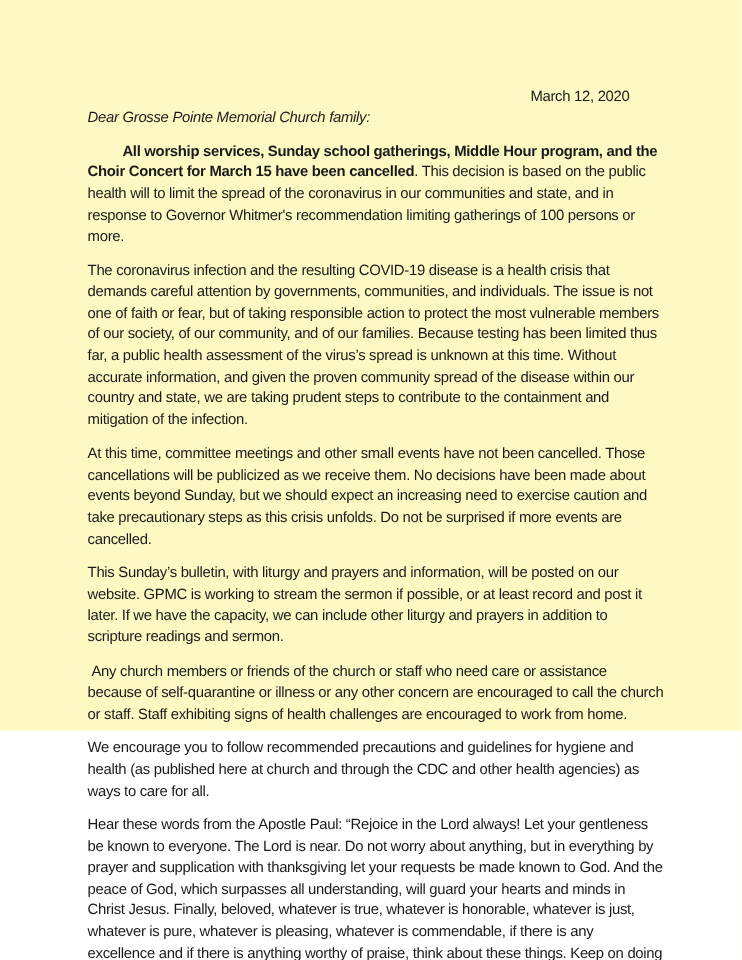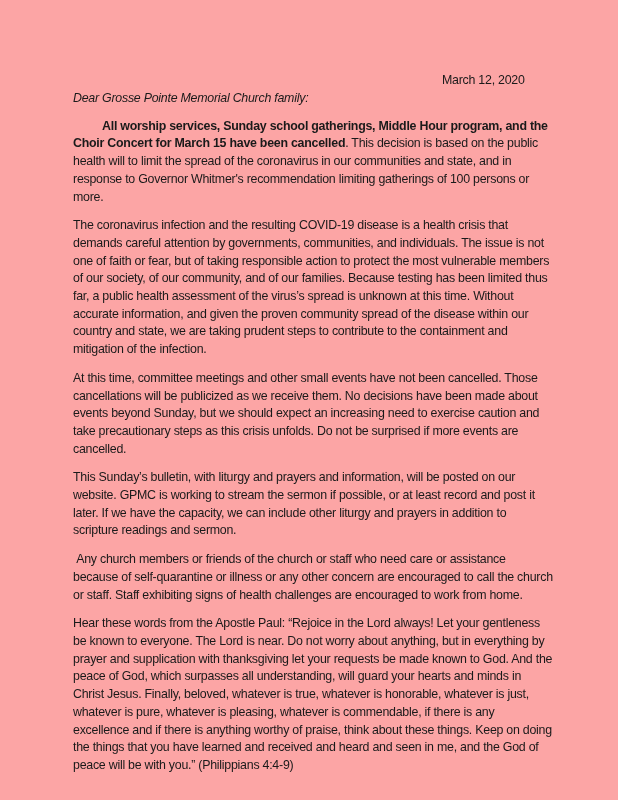--- a/index.html
+++ b/index.html
@@ -1,19 +1,19 @@
 <!DOCTYPE html>
 <html><head>
 <meta charset="utf-8">
 <style>
   html, body { margin: 0; padding: 0; background: #ffffff; }
   body { width: 618px; height: 800px; position: relative; overflow: hidden; }
   .page {
-    position: absolute; left: 0; top: 0; width: 618px; height: 800px;
-    background: #fca5a5; color: #1a1a1a;
+    position: absolute; left: 0; top: 0; width: 618px; height: 609px;
+    background: #fef9c3; color: #1a1a1a;
     font-family: "Liberation Sans", sans-serif;
     font-size: 12.4px; line-height: 17.7px;
     letter-spacing: -0.25px;
   }
   .date { position: absolute; left: 442px; top: 72px; }
   .body { position: absolute; left: 73px; top: 90px; width: 480px; }
   p { margin: 0 0 11px 0; }
   .salutation { margin-bottom: 10px; font-style: italic; }
   b { font-weight: bold; margin-left: 29px; }
 </style>
@@ -28,17 +28,18 @@
     <p><b>All worship services, Sunday school gatherings, Middle Hour program, and the Choir Concert for March 15 have been cancelled</b><span>. This decision is based on the public health will to limit the spread of the coronavirus in our communities and state, and in response to Governor Whitmer's recommendation limiting gatherings of 100 persons or more.</span></p>
 
     <p>The coronavirus infection and the resulting COVID-19 disease is a health crisis that demands careful attention by governments, communities, and individuals. The issue is not one of faith or fear, but of taking responsible action to protect the most vulnerable members of our society, of our community, and of our families. Because testing has been limited thus far, a public health assessment of the virus’s spread is unknown at this time. Without accurate information, and given the proven community spread of the disease within our country and state, we are taking prudent steps to contribute to the containment and mitigation of the infection.</p>
 
     <p>At this time, committee meetings and other small events have not been cancelled. Those cancellations will be publicized as we receive them. No decisions have been made about events beyond Sunday, but we should expect an increasing need to exercise caution and take precautionary steps as this crisis unfolds. Do not be surprised if more events are cancelled.</p>
 
     <p>This Sunday’s bulletin, with liturgy and prayers and information, will be posted on our website. GPMC is working to stream the sermon if possible, or at least record and post it later. If we have the capacity, we can include other liturgy and prayers in addition to scripture readings and sermon.</p>
 
     <p class="indent-first" style="white-space: pre-wrap;"> Any church members or friends of the church or staff who need care or assistance because of self-quarantine or illness or any other concern are encouraged to call the church or staff. Staff exhibiting signs of health challenges are encouraged to work from home.</p>
 
+    <p>We encourage you to follow recommended precautions and guidelines for hygiene and health (as published here at church and through the CDC and other health agencies) as ways to care for all.</p>
 
     <p>Hear these words from the Apostle Paul: “Rejoice in the Lord always! Let your gentleness be known to everyone. The Lord is near. Do not worry about anything, but in everything by prayer and supplication with thanksgiving let your requests be made known to God. And the peace of God, which surpasses all understanding, will guard your hearts and minds in Christ Jesus. Finally, beloved, whatever is true, whatever is honorable, whatever is just, whatever is pure, whatever is pleasing, whatever is commendable, if there is any excellence and if there is anything worthy of praise, think about these things. Keep on doing the things that you have learned and received and heard and seen in me, and the God of peace will be with you.” (Philippians 4:4-9)</p>
 
   </div>
 </div>
 
 </body></html>

